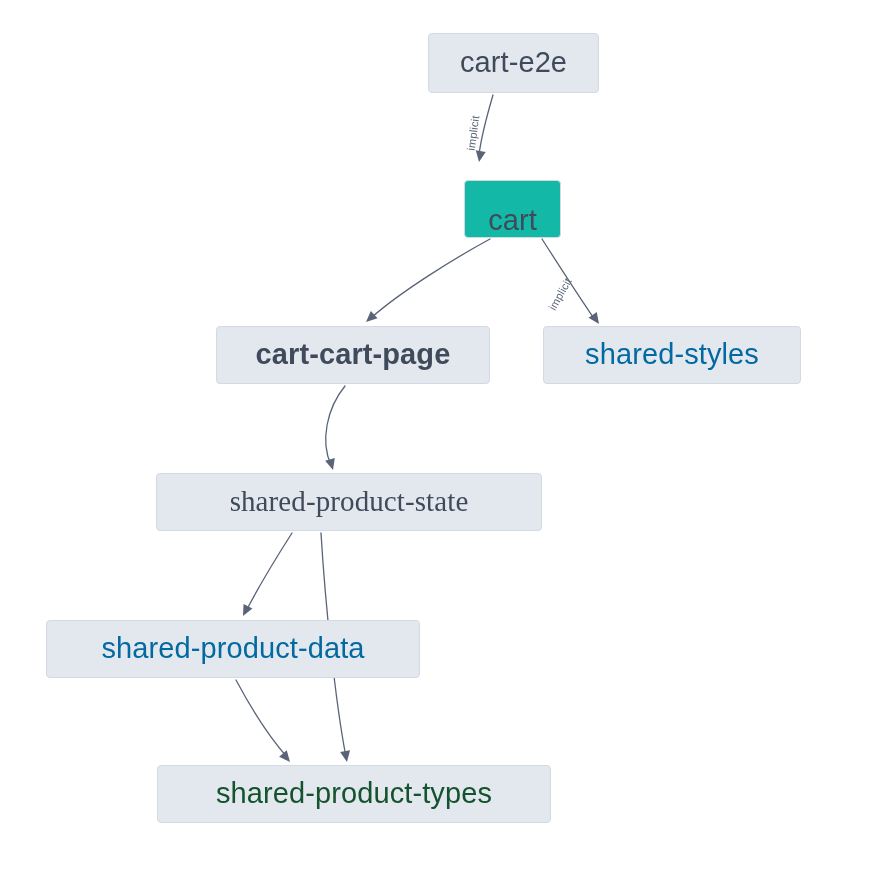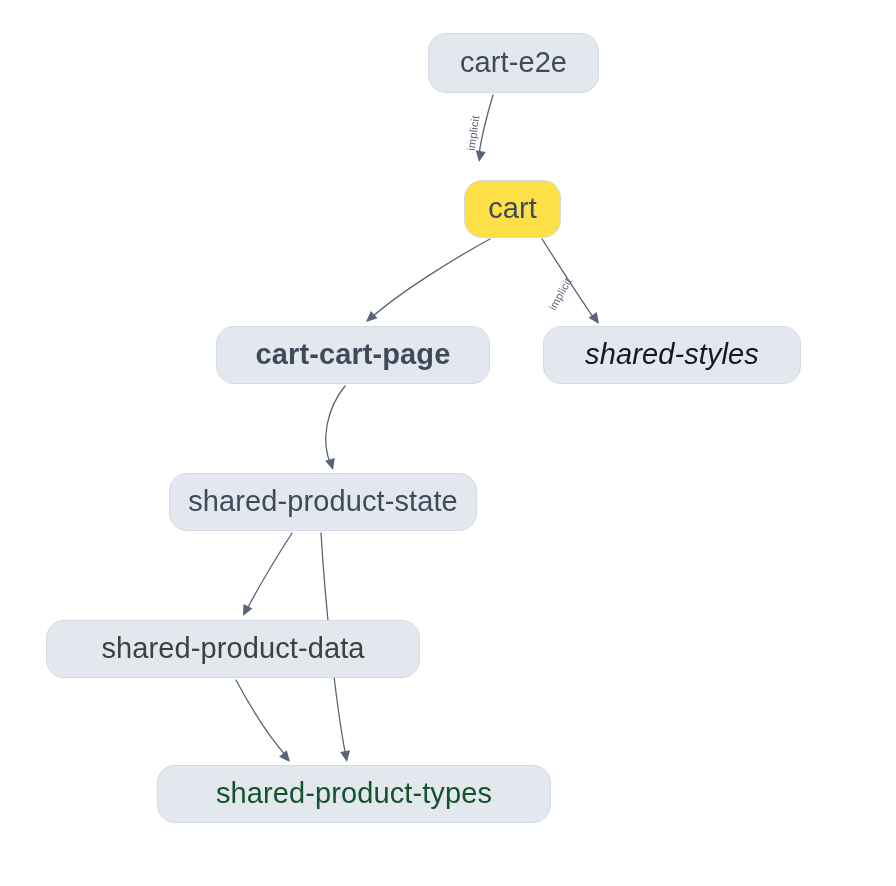--- a/index.html
+++ b/index.html
@@ -25,21 +25,21 @@
     top: 0;
     width: 896px;
     height: 886px;
     pointer-events: none;
   }
   .graph-node {
     position: absolute;
     box-sizing: border-box;
     background: #e3e8ef;
     border: 1px solid #d3dae4;
-    border-radius: 18px;
+    border-radius: 4px;
     display: flex;
     align-items: center;
     justify-content: center;
     color: #3f4a5a;
     font-size: 29px;
     font-weight: 400;
     letter-spacing: 0.1px;
     white-space: nowrap;
     z-index: 2;
   }
@@ -83,33 +83,33 @@
         <polygon points="0,0 -11,-5 -11,5" fill="#5a6478" transform="translate(243,616) rotate(117)"></polygon>
         <polygon points="0,0 -11,-5 -11,5" fill="#5a6478" transform="translate(347,762) rotate(80)"></polygon>
         <polygon points="0,0 -11,-5 -11,5" fill="#5a6478" transform="translate(290,762) rotate(50)"></polygon>
       </g>
   </svg>
 
   <div id="nodes-layer">
       <div class="graph-node" style="left: 428px; top: 33px; width: 171px; height: 60px; background: rgb(227, 232, 239); border-color: rgb(211, 218, 228); color: rgb(63, 74, 90);">
         <span class="node-label">cart-e2e</span>
       </div>
-      <div class="graph-node" style="left: 464px; top: 180px; width: 97px; height: 58px; background: #fde047; border-color: rgb(211, 218, 228); color: rgb(63, 74, 90);">
+      <div class="graph-node" style="left: 464px; top: 180px; width: 97px; height: 58px; background: #14b8a6; border-color: rgb(211, 218, 228); color: rgb(63, 74, 90); align-items: flex-end;">
         <span class="node-label">cart</span>
       </div>
       <div class="graph-node" style="left: 216px; top: 326px; width: 274px; height: 58px; background: rgb(227, 232, 239); border-color: rgb(211, 218, 228); color: rgb(63, 74, 90); font-weight: bold;">
         <span class="node-label">cart-cart-page</span>
       </div>
-      <div class="graph-node" style="left: 543px; top: 326px; width: 258px; height: 58px; background: rgb(227, 232, 239); border-color: rgb(211, 218, 228); color: #0f172a; font-style: italic;">
+      <div class="graph-node" style="left: 543px; top: 326px; width: 258px; height: 58px; background: rgb(227, 232, 239); border-color: rgb(211, 218, 228); color: #0369a1;">
         <span class="node-label">shared-styles</span>
       </div>
-      <div class="graph-node" style="left: 169px; top: 473px; width: 308px; height: 58px; background: rgb(227, 232, 239); border-color: rgb(211, 218, 228); color: rgb(63, 74, 90);">
+      <div class="graph-node" style="left: 156px; top: 473px; width: 386px; height: 58px; background: rgb(227, 232, 239); border-color: rgb(211, 218, 228); color: rgb(63, 74, 90); font-family: Liberation Serif, serif;">
         <span class="node-label">shared-product-state</span>
       </div>
-      <div class="graph-node" style="left: 46px; top: 620px; width: 374px; height: 58px; background: rgb(227, 232, 239); border-color: rgb(211, 218, 228); color: #404040; text-align: right;">
+      <div class="graph-node" style="left: 46px; top: 620px; width: 374px; height: 58px; background: rgb(227, 232, 239); border-color: rgb(211, 218, 228); color: #0369a1; text-align: right;">
         <span class="node-label">shared-product-data</span>
       </div>
       <div class="graph-node" style="left: 157px; top: 765px; width: 394px; height: 58px; background: rgb(227, 232, 239); border-color: rgb(211, 218, 228); color: #14532d;">
         <span class="node-label">shared-product-types</span>
       </div>
     </div>
   <div id="edge-labels-layer">
       <div class="edge-label" style="left: 473px; top: 133px; color: rgb(90, 100, 120); transform: translate(-50%, -50%) rotate(-82deg);">implicit</div>
       <div class="edge-label" style="left: 560px; top: 294px; color: rgb(90, 100, 120); transform: translate(-50%, -50%) rotate(-61deg);">implicit</div>
     </div>

